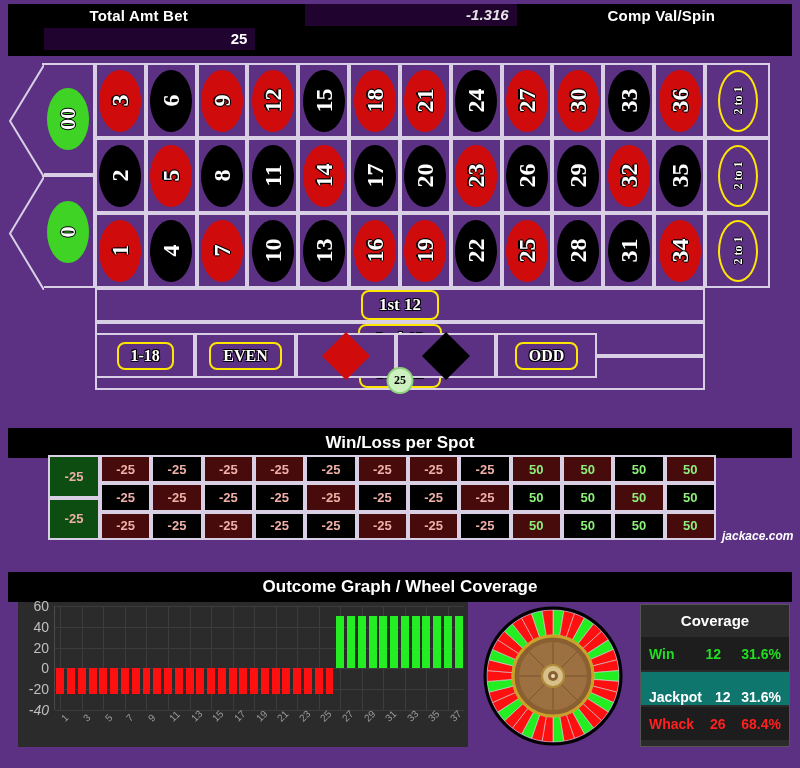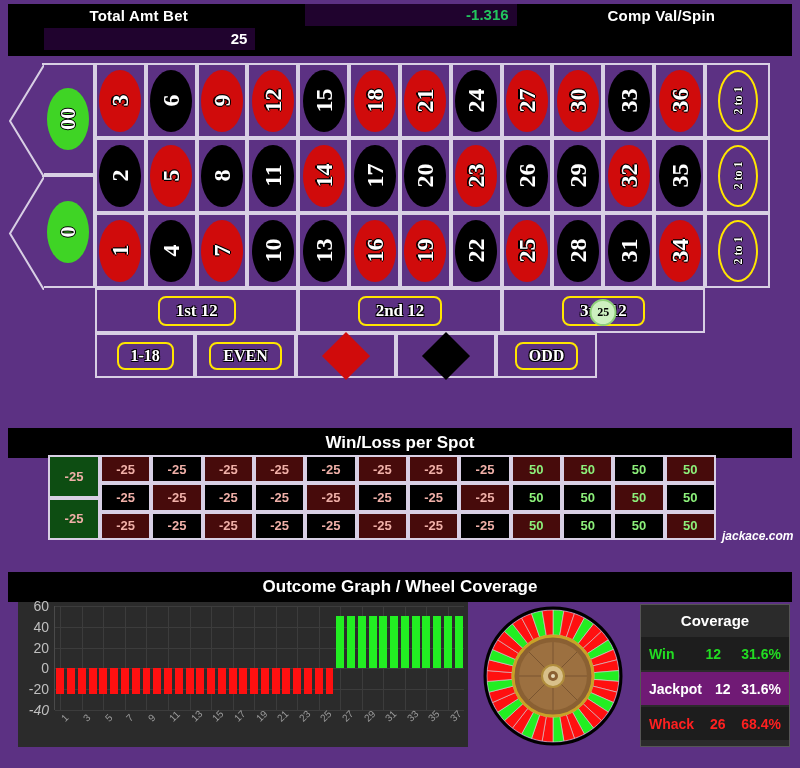--- a/index.html
+++ b/index.html
@@ -19,21 +19,21 @@
   .statcol{flex:1;display:flex;flex-direction:column;align-items:stretch;}
   .stat-label{
     color:#fff;font-size:15px;font-weight:bold;text-align:center;
     height:24px;line-height:24px;letter-spacing:.2px;
   }
   .stat-valwrap{margin:0 14px 0 36px;height:22px;background:#20032e;}
   .stat-val{
     color:#fff;font-size:15px;font-weight:bold;text-align:right;
     line-height:22px;padding-right:8px;
   }
-  .stat-val.neg{color:#22c55e;}
+  .stat-val.neg{color:#e5e5e5;font-style:italic;}
 
   
   .felt{position:absolute;left:0;top:60px;width:800px;height:340px;}
   .grid-wrap{position:absolute;left:30px;top:3px;width:740px;height:225px;}
   .zerocol{position:absolute;left:0;top:0;width:65px;height:225px;}
   .zcell{
     position:absolute;left:12px;width:53px;
     border:2px solid #d8cfe4;border-left:none;
     box-sizing:border-box;background:#5c3183;
   }
@@ -87,21 +87,21 @@
     display:flex;align-items:center;justify-content:center;box-sizing:border-box;
   }
   .c21txt{
     color:#fff;font-size:12px;font-weight:bold;transform:rotate(-90deg);
     white-space:nowrap;font-family:"Liberation Serif", serif;
     text-shadow:1px 0 0 #000,-1px 0 0 #000,0 1px 0 #000,0 -1px 0 #000;
   }
   
   .dozrow{
     position:absolute;left:95px;top:228px;width:610px;height:45px;
-    display:grid;grid-template-columns:repeat(3,1fr);
+    display:grid;grid-template-columns:repeat(1,1fr);
   }
   .dozcell{
     border:2px solid #d8cfe4;box-sizing:border-box;background:#5c3183;
     display:flex;align-items:center;justify-content:center;position:relative;
   }
   .pill{
     border:2px solid #ffe600;border-radius:8px;padding:3px 16px;
     color:#fff;font-weight:bold;font-size:17px;
     font-family:"Liberation Serif", serif;
     text-shadow:1px 1px 0 #000,-1px -1px 0 #000,1px -1px 0 #000,-1px 1px 0 #000;
@@ -199,21 +199,21 @@
   }
   .covtitle{
     color:#fff;font-size:15px;font-weight:bold;text-align:center;
     height:32px;line-height:32px;
   }
   .covrow{display:flex;height:33px;align-items:center;margin-bottom:2px;}
   .covrow .cl{flex:1;padding-left:8px;font-size:14px;font-weight:bold;}
   .covrow .cn{width:34px;text-align:right;font-size:14px;font-weight:bold;}
   .covrow .cp{width:60px;text-align:right;padding-right:8px;font-size:14px;font-weight:bold;}
   .covrow.win{background:#1d1d1d;color:#22dd22;}
-  .covrow.jack{background:#701a75;color:#fff;}
+  .covrow.jack{background:#0f766e;color:#fff;align-items:flex-end;}
   .covrow.whack{background:#1d1d1d;color:#ff2020;}
 </style>
 </head>
 <body>
 
 <div class="statbar">
   <div class="statcols" id="stats-cols">
       <div class="statcol">
         <div class="stat-label">Total Amt Bet</div>
         <div class="stat-valwrap">

